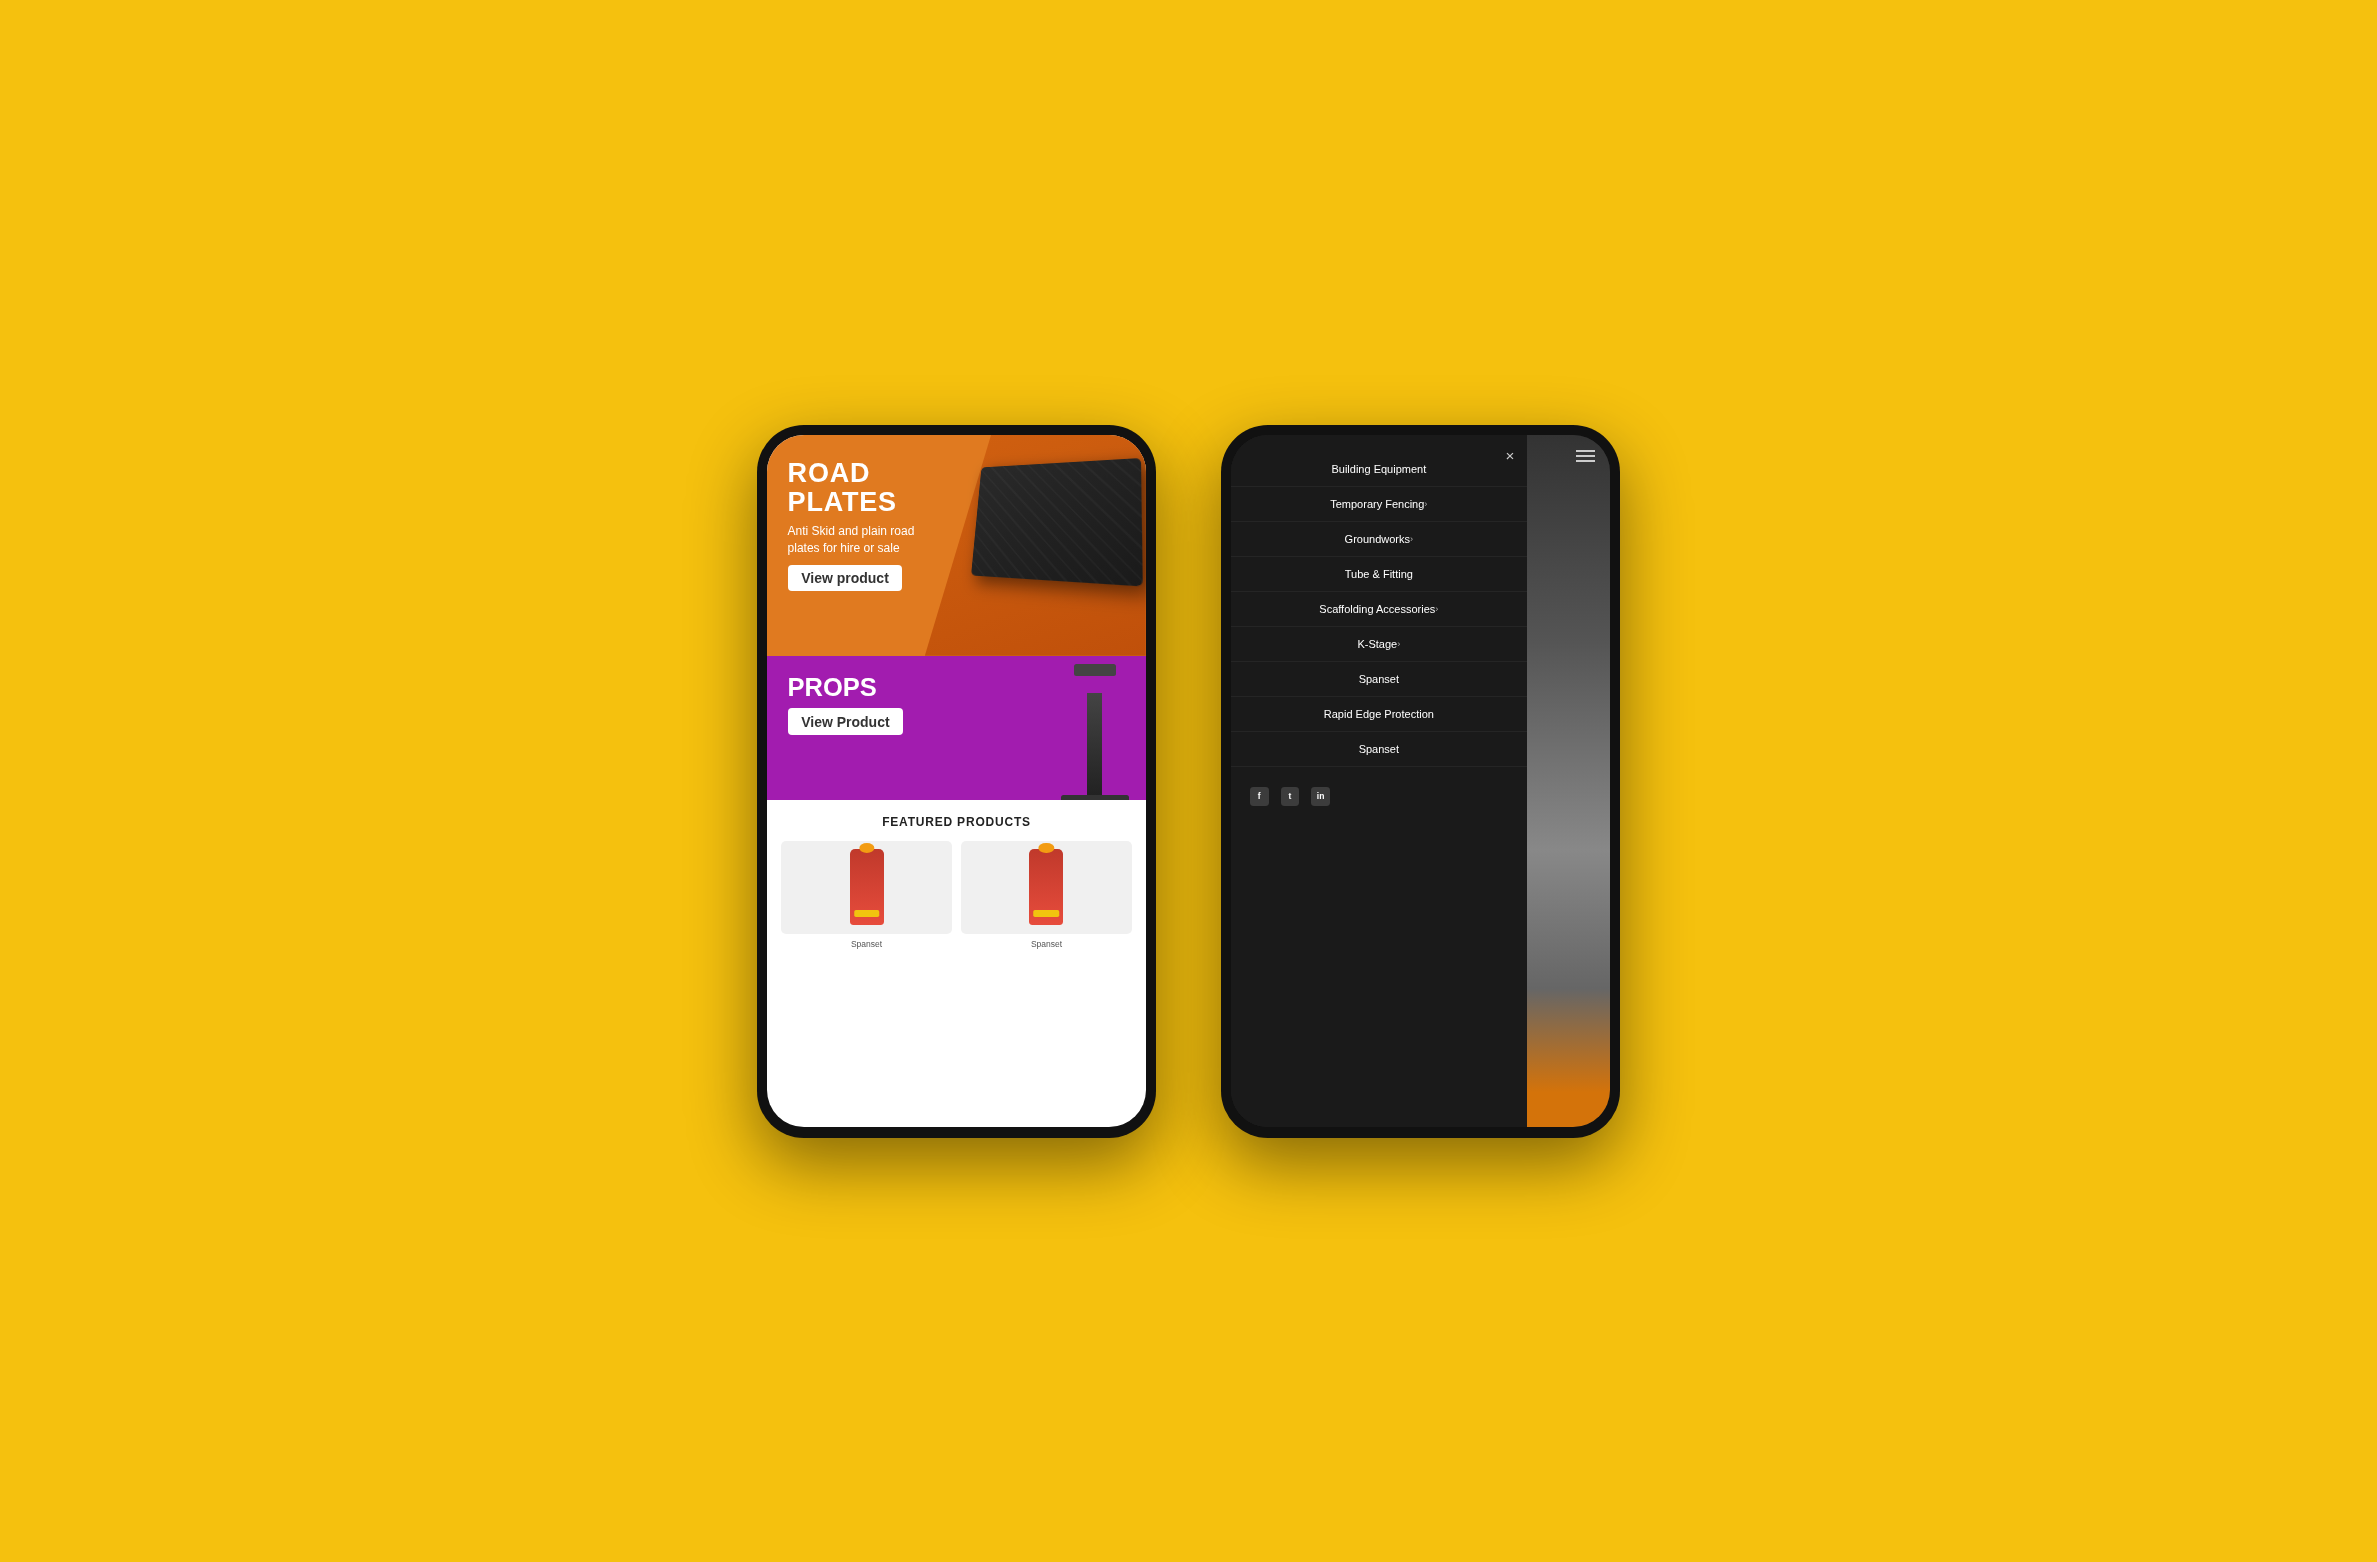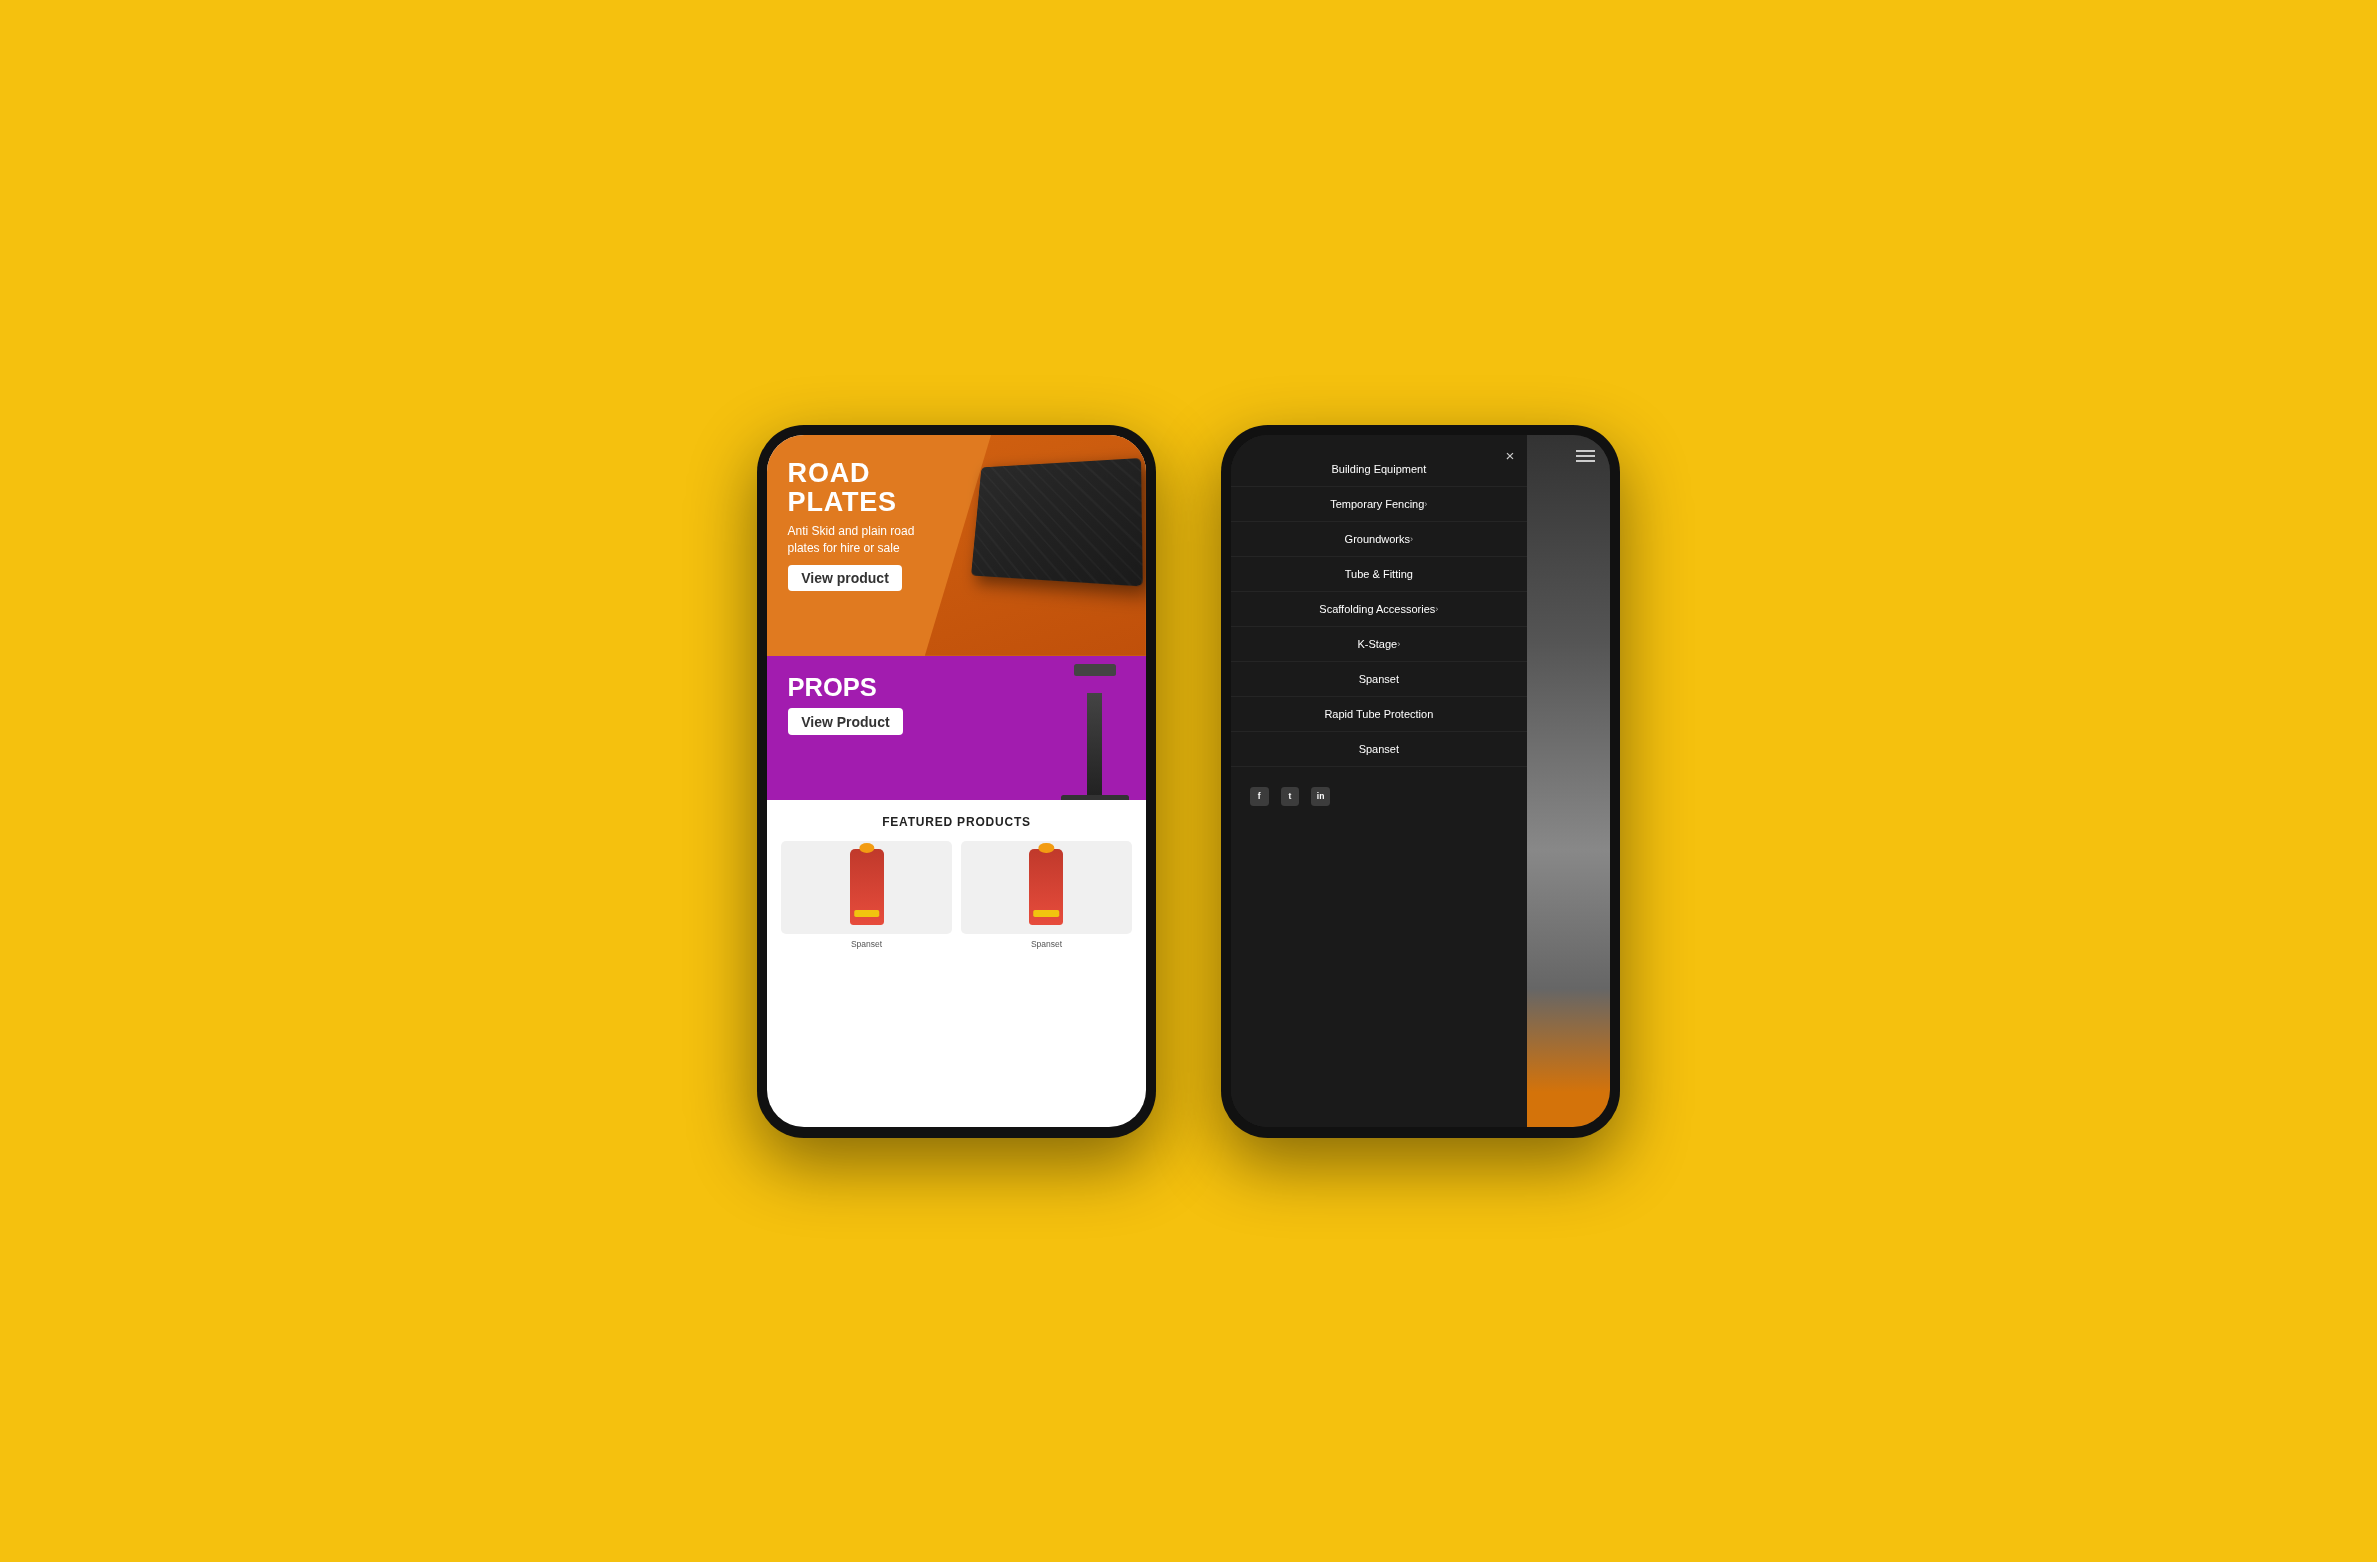--- a/index.html
+++ b/index.html
@@ -466,21 +466,21 @@
           <span class="nav-chevron">›</span>
         </div>
         <div class="nav-item">
           <span>K-Stage</span>
           <span class="nav-chevron">›</span>
         </div>
         <div class="nav-item">
           <span>Spanset</span>
         </div>
         <div class="nav-item">
-          <span>Rapid Tube Protection</span>
+          <span>Rapid Edge Protection</span>
         </div>
         <div class="nav-item">
           <span>Spanset</span>
         </div>
 
         <div class="nav-social">
           <div class="social-icon">
             <span>f</span>
           </div>
           <div class="social-icon">

